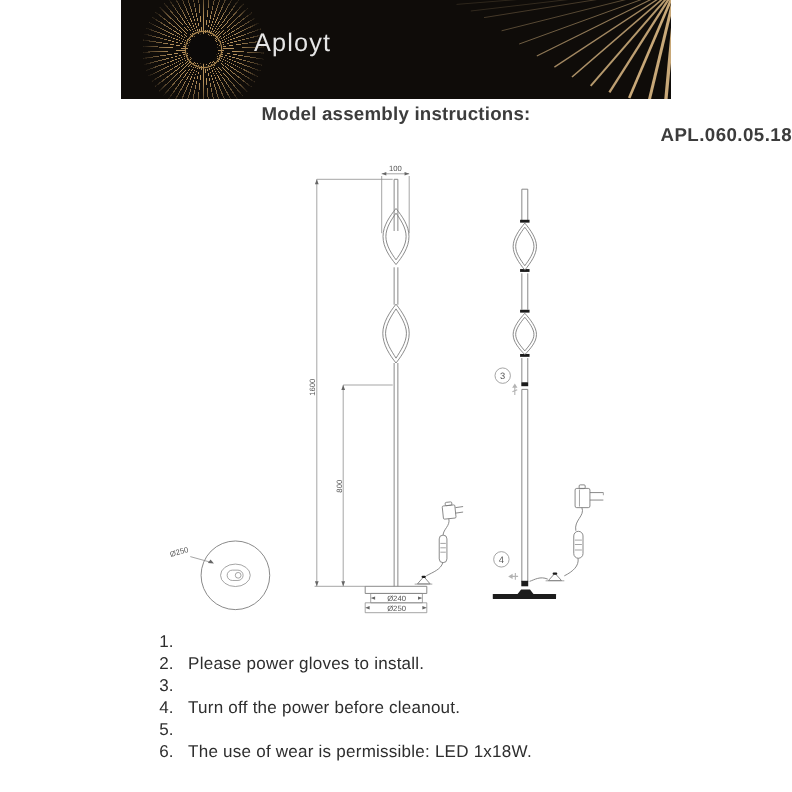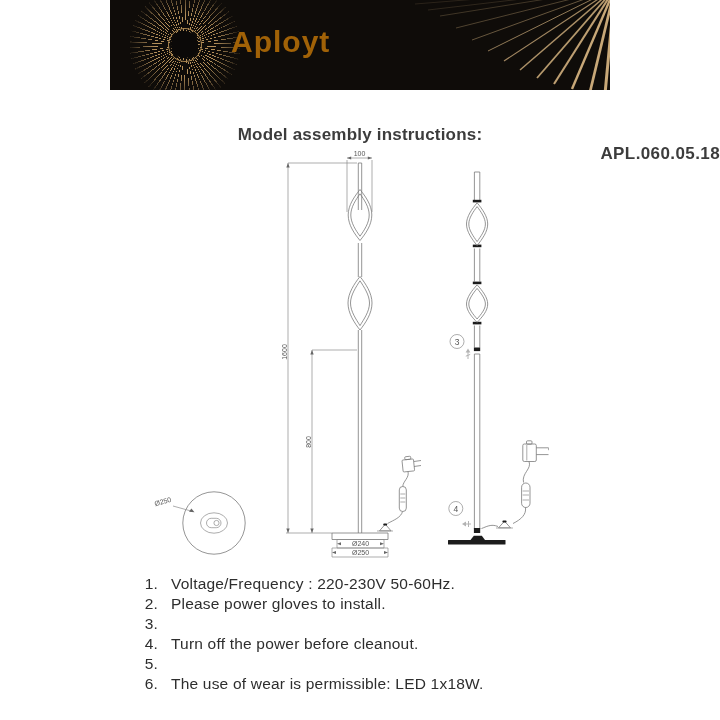--- a/index.html
+++ b/index.html
@@ -7,25 +7,25 @@
         font-family:"Liberation Sans","DejaVu Sans",sans-serif;}
 
   
   .banner{position:absolute;left:110px;top:0;width:500px;height:90px;background:#0f0c09;overflow:hidden;}
   .logo-rays{position:absolute;left:20px;top:-10px;width:110px;height:110px;border-radius:50%;
     background:repeating-conic-gradient(rgba(198,158,100,0.9) 0deg 1.15deg, rgba(198,158,100,0) 1.15deg 5.8deg);}
   .logo-rays::after{content:"";position:absolute;inset:0;border-radius:50%;
     background:radial-gradient(circle, rgba(15,12,9,0) 38%, rgba(15,12,9,0.55) 60%, #0f0c09 72%);}
   .logo-ring{position:absolute;left:58px;top:28px;width:32px;height:32px;border:1.2px solid #a9854f;border-radius:50%;}
   .logo-core{position:absolute;left:61px;top:31px;width:27px;height:27px;background:#0b0908;border-radius:50%;}
-  .brand{position:absolute;left:121px;top:25px;font-size:30px;font-weight:700;color:#a16207;letter-spacing:1px;}
+  .brand{position:absolute;left:121px;top:25px;font-size:23px;font-weight:400;color:#e5e5e5;letter-spacing:1px;}
   .fan{position:absolute;left:0;top:0;}
 
   
-  .title{position:absolute;left:0;top:94px;width:720px;text-align:center;color:#3c3c3c;margin-top:31px;}
+  .title{position:absolute;left:0;top:94px;width:720px;text-align:center;color:#3c3c3c;}
   .title .h{font-size:17px;font-weight:600;letter-spacing:0.2px;line-height:19px;}
   .title .m{font-size:17px;font-weight:600;letter-spacing:0.4px;line-height:19px;text-align:right;}
 
   
   .drawing{position:absolute;left:130px;top:140px;}
   .drawing *{vector-effect:non-scaling-stroke;}
   .ln{fill:none;stroke:#7a7a7a;stroke-width:0.8;}
   .ln-thin{fill:none;stroke:#8a8a8a;stroke-width:0.7;}
   .dk{fill:#1c1c1c;stroke:none;}
   .ah{fill:#666;stroke:none;}
@@ -239,21 +239,20 @@
       <g>
         <rect class="dk" x="448" y="540" width="57.5" height="4.6" rx="0.5"></rect>
         <path class="dk" d="M470.5,540 L473.8,535.8 L481.8,535.8 L485,540 Z"></path>
       </g>
     </g>
   </svg>
 
   <div class="instructions">
     <div class="irow">
       <span class="num">1.</span>
-      <span class="txt">Voltage/Frequency : 220-230V 50-60Hz.</span>
     </div>
     <div class="irow">
       <span class="num">2.</span>
       <span class="txt">Please power gloves to install.</span>
     </div>
     <div class="irow">
       <span class="num">3.</span>
     </div>
     <div class="irow">
       <span class="num">4.</span>

